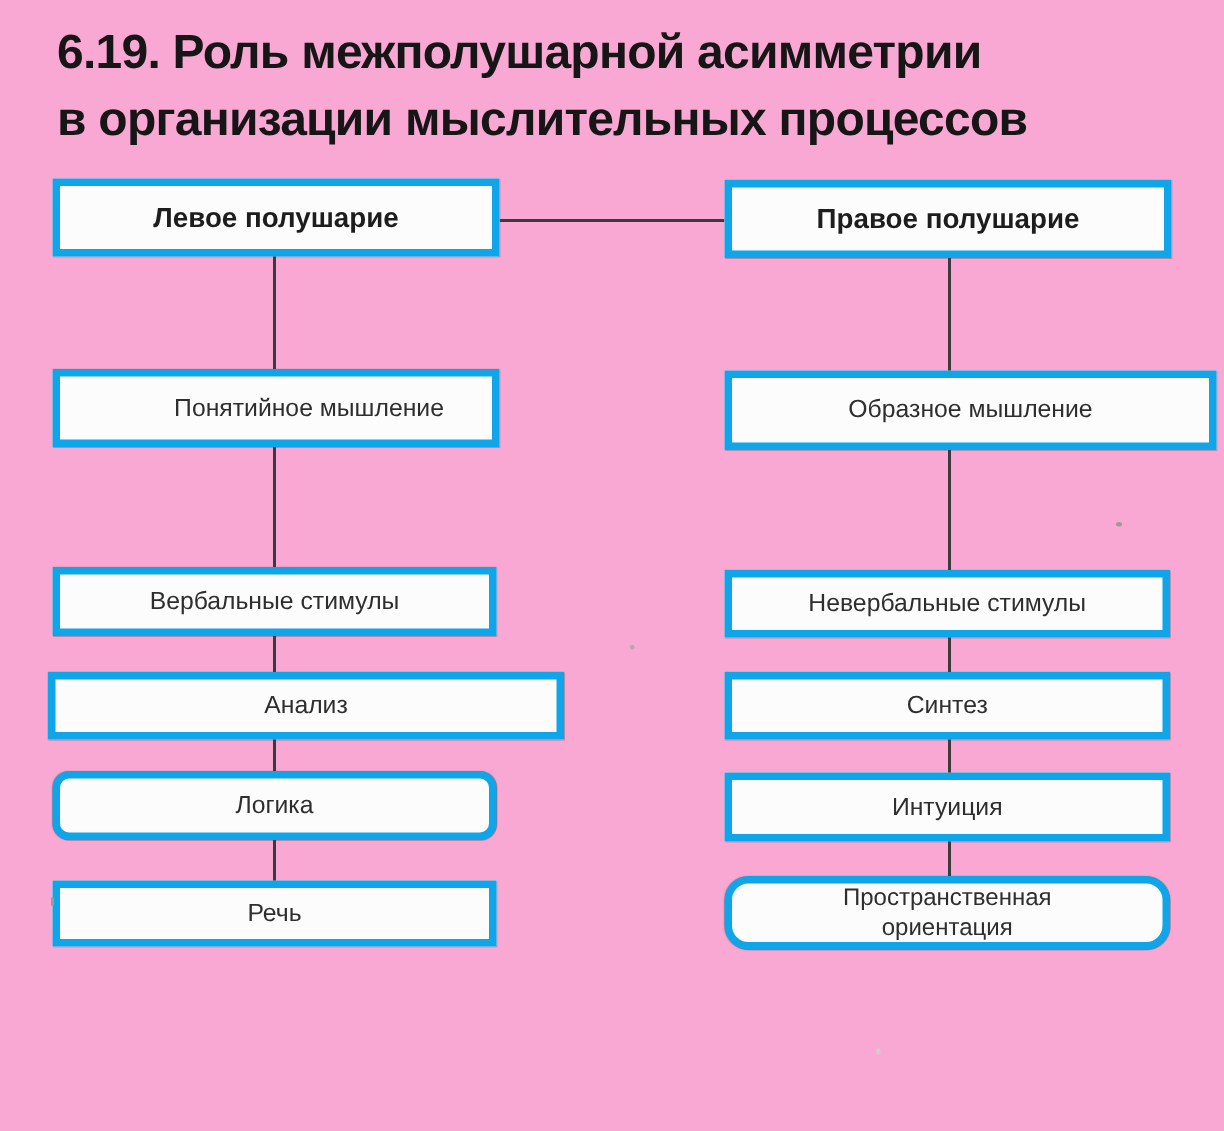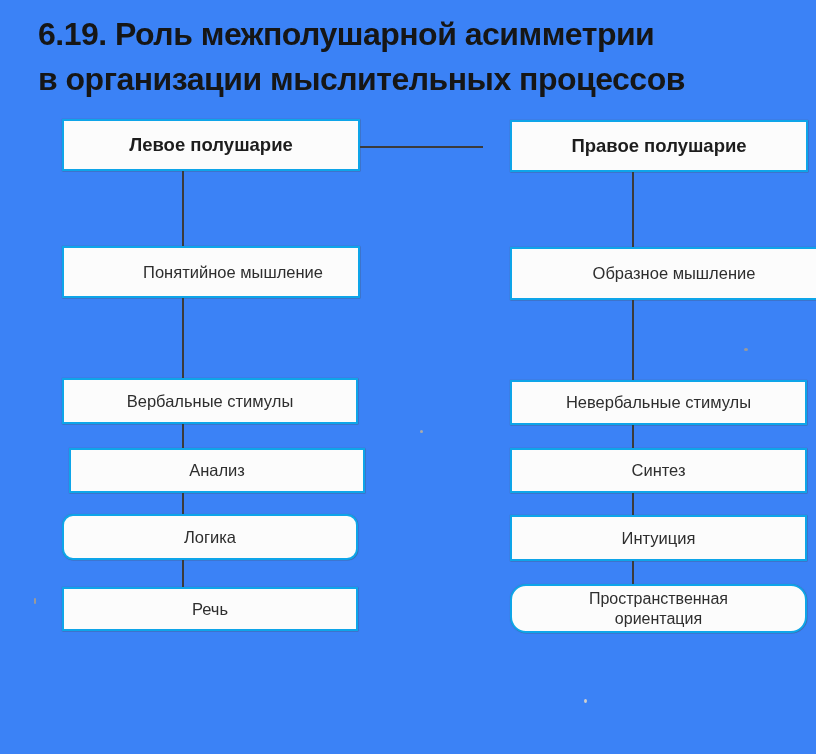--- a/index.html
+++ b/index.html
@@ -4,21 +4,21 @@
 <style>
   html, body {
     margin: 0;
     padding: 0;
     background: #ffffff;
   }
   .page {
     position: relative;
     width: 816px;
     height: 754px;
-    background: #3b82f6;
+    background: #f9a8d4;
     font-family: "Liberation Sans", "DejaVu Sans", sans-serif;
     overflow: hidden;
   }
   .scan {
     position: absolute;
     inset: 0;
     filter: blur(0.3px);
   }
   .title {
     position: absolute;
@@ -28,43 +28,42 @@
     font-size: 32px;
     font-weight: bold;
     letter-spacing: -0.5px;
     line-height: 1.4;
     color: #161616;
   }
   .title span { display: block; }
   .node {
     position: absolute;
     box-sizing: border-box;
-    border: 2px solid #0ea5e9;
+    border: 5px solid #0ea5e9;
     background: #fcfcfc;
     display: flex;
     align-items: center;
     justify-content: center;
     text-align: center;
     white-space: pre-line;
     color: #2e2e2e;
     font-size: 16.5px;
     line-height: 1.25;
     box-shadow: 0.5px 0.5px 0 rgba(70,70,70,0.35), 0 0 1px rgba(90,90,90,0.5);
-    margin-left: 27px;
   }
   .node.header {
     font-weight: bold;
     font-size: 18.5px;
     color: #1d1d1d;
   }
   
   .L1 { left: 35px;  top: 119px; width: 298px; height: 52px; }
   .L2 { left: 35px;  top: 246px; width: 298px; height: 52px; padding-left: 44px; }
   .L3 { left: 35px;  top: 378px; width: 296px; height: 46px; }
-  .L4 { left: 42px;  top: 448px; width: 296px; height: 45px; }
+  .L4 { left: 32px;  top: 448px; width: 344px; height: 45px; }
   .L5 { left: 35px;  top: 514px; width: 296px; height: 46px; border-radius: 11px; }
   .L6 { left: 35px;  top: 587px; width: 296px; height: 44px; }
   
   .R1 { left: 483px; top: 120px; width: 298px; height: 52px; }
   .R2 { left: 483px; top: 247px; width: 328px; height: 53px; }
   .R3 { left: 483px; top: 380px; width: 297px; height: 45px; }
   .R4 { left: 483px; top: 448px; width: 297px; height: 45px; }
   .R5 { left: 483px; top: 515px; width: 297px; height: 46px; }
   .R6 { left: 483px; top: 584px; width: 297px; height: 49px; font-size: 16px; border-radius: 16px; }
   

